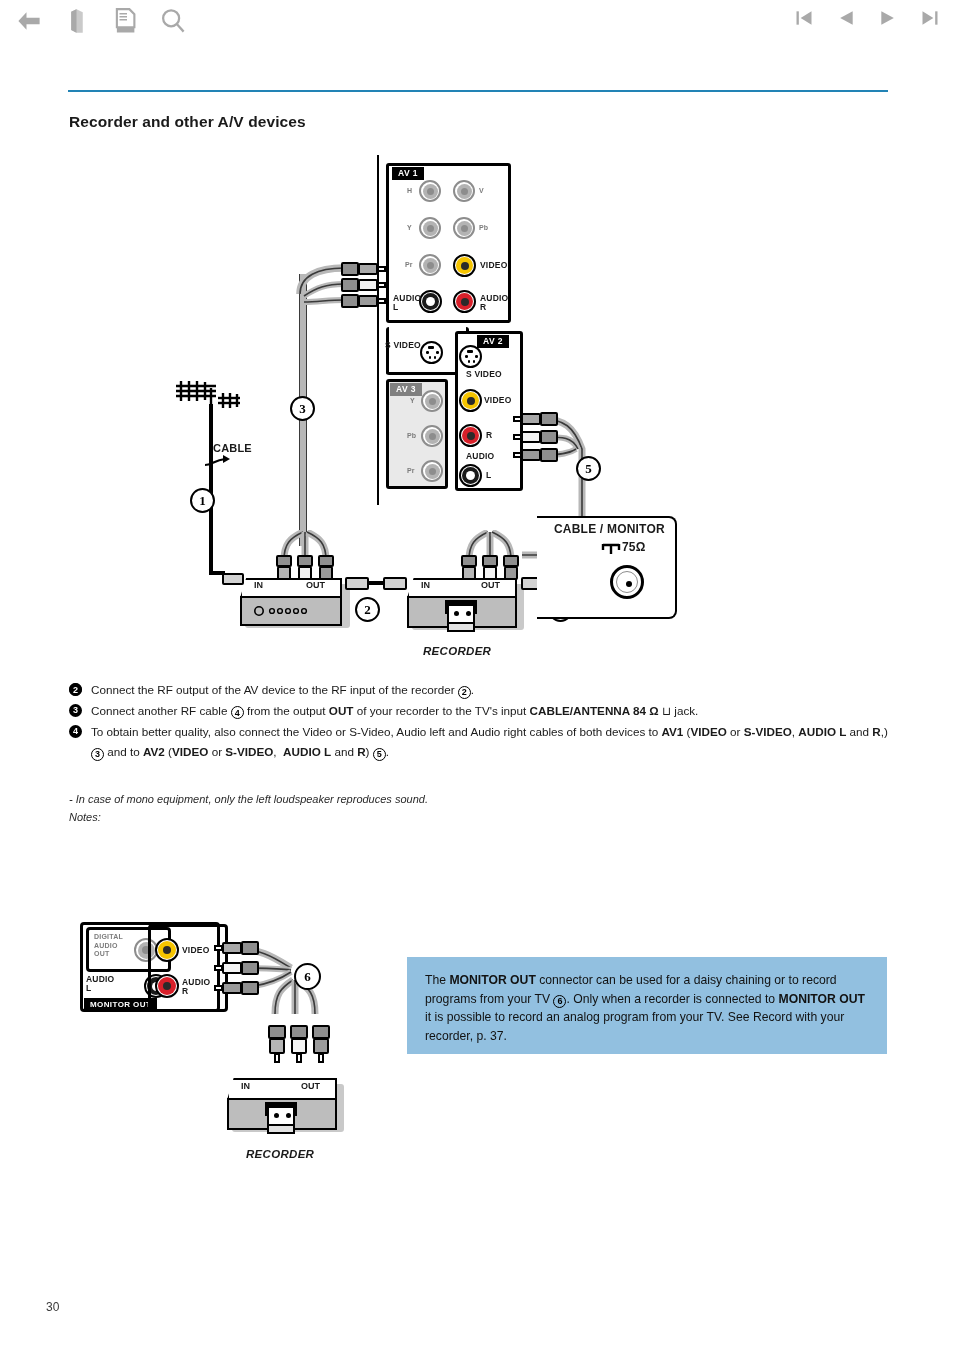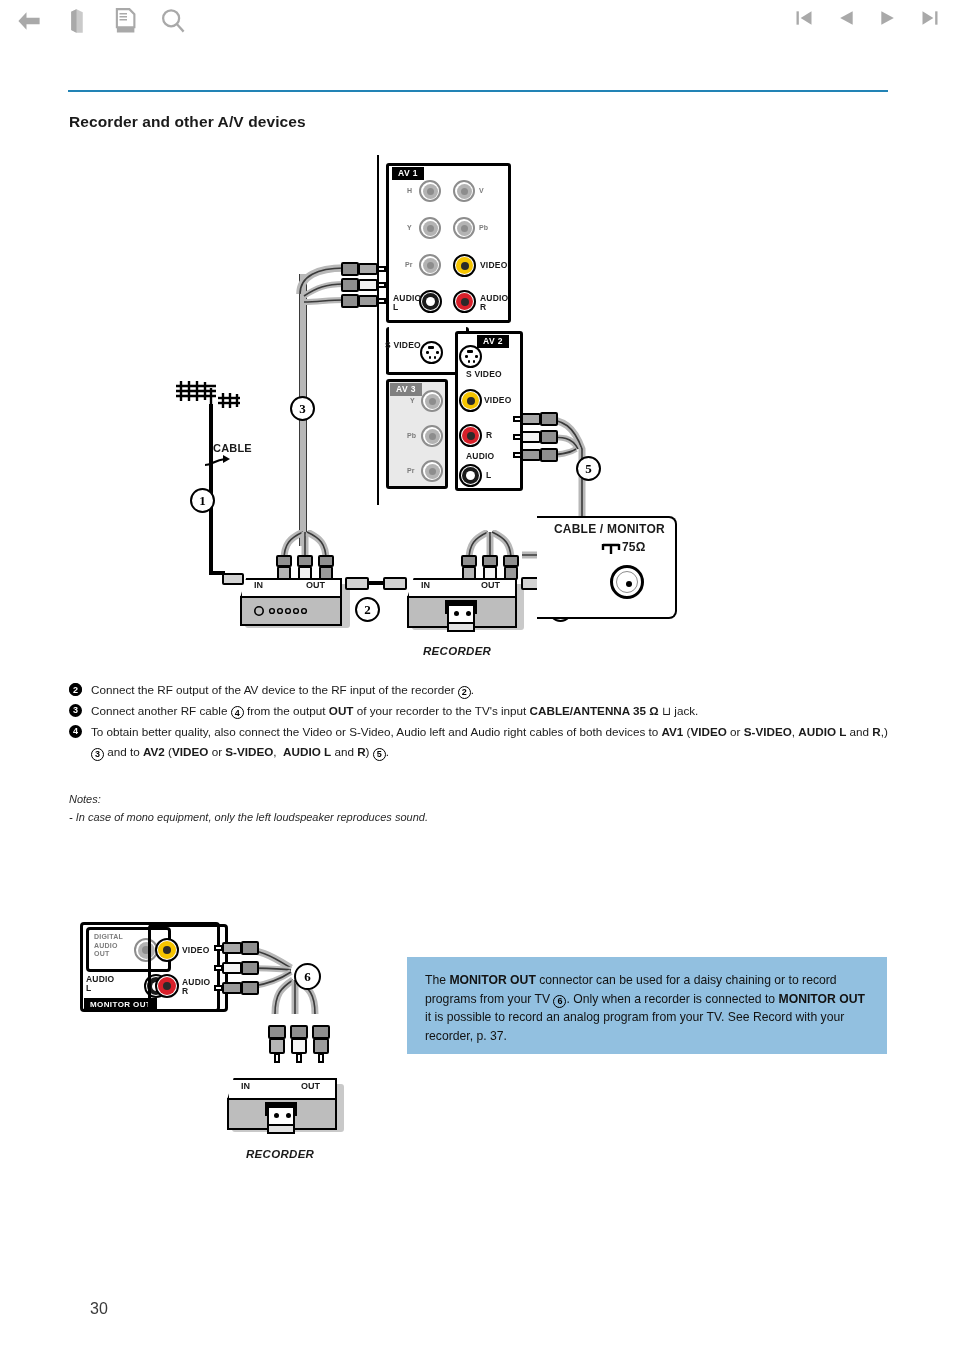--- a/index.html
+++ b/index.html
@@ -108,21 +108,21 @@
 
   
   .infobox {
     position:absolute; left:407px; top:957px; width:480px; height:97px;
     background:#92c0e0; padding:14px 18px 0 18px;
     font-size:12.2px; line-height:1.52; color:#121212;
   }
   .infobox b { font-weight:bold; }
 
   
-  .pageno { position:absolute; left:46px; top:1300px; font-size:16px; color:#3a3a3a;margin-left:44px; }
+  .pageno { position:absolute; left:46px; top:1300px; font-size:12px; color:#3a3a3a; }
 
   .cap { position:absolute; font-size:11.5px; font-weight:bold; font-style:italic; letter-spacing:.3px; }
 </style>
 </head>
 <body>
 
 <div class="toolbar">
   <div class="tb-left">
     <span title="Back">
       <svg class="tbicon" viewBox="0 0 24 24">
@@ -492,31 +492,31 @@
 <div class="steps">
   <div class="row">
     <span class="bullet num-f">1</span>
   </div>
   <div class="row">
     <span class="bullet num-f">2</span>
     <span>Connect the RF output of the AV device to the RF input of the recorder <span class="num-o">2</span>.</span>
   </div>
   <div class="row">
     <span class="bullet num-f">3</span>
-    <span>Connect another RF cable <span class="num-o">4</span> from the output <b>OUT</b> of your recorder to the TV's input <b>CABLE/ANTENNA 35 Ω</b> ⊔ jack.</span>
+    <span>Connect another RF cable <span class="num-o">4</span> from the output <b>OUT</b> of your recorder to the TV's input <b>CABLE/ANTENNA 84 Ω</b> ⊔ jack.</span>
   </div>
   <div class="row">
     <span class="bullet num-f">4</span>
     <span>To obtain better quality, also connect the Video or S-Video, Audio left and Audio right cables of both devices to <b>AV1</b> (<b>VIDEO</b> or <b>S-VIDEO</b>, <b>AUDIO L</b> and <b>R</b>,) <span class="num-o">3</span> and to <b>AV2</b> (<b>VIDEO</b> or <b>S-VIDEO</b>, &nbsp;<b>AUDIO L</b> and <b>R</b>) <span class="num-o">5</span>.</span>
   </div>
 </div>
 
 <div class="notes">
+  <div>- In case of mono equipment, only the left loudspeaker reproduces sound.</div>
   <div>Notes:</div>
-  <div>- In case of mono equipment, only the left loudspeaker reproduces sound.</div>
 </div>
 
 <div class="diagram" style="left:0;top:900px;width:420px;height:280px">
 
   <div class="panel" style="left:86px;top:27px;width:85px;height:45px;border-radius:4px;"></div>
   <div class="lbl lbl-sm lbl-grey" style="left:94px;top:33px;line-height:1.22;">
     <span>DIGITAL</span><br>
     <span>AUDIO</span><br>
     <span>OUT</span>
   </div>

